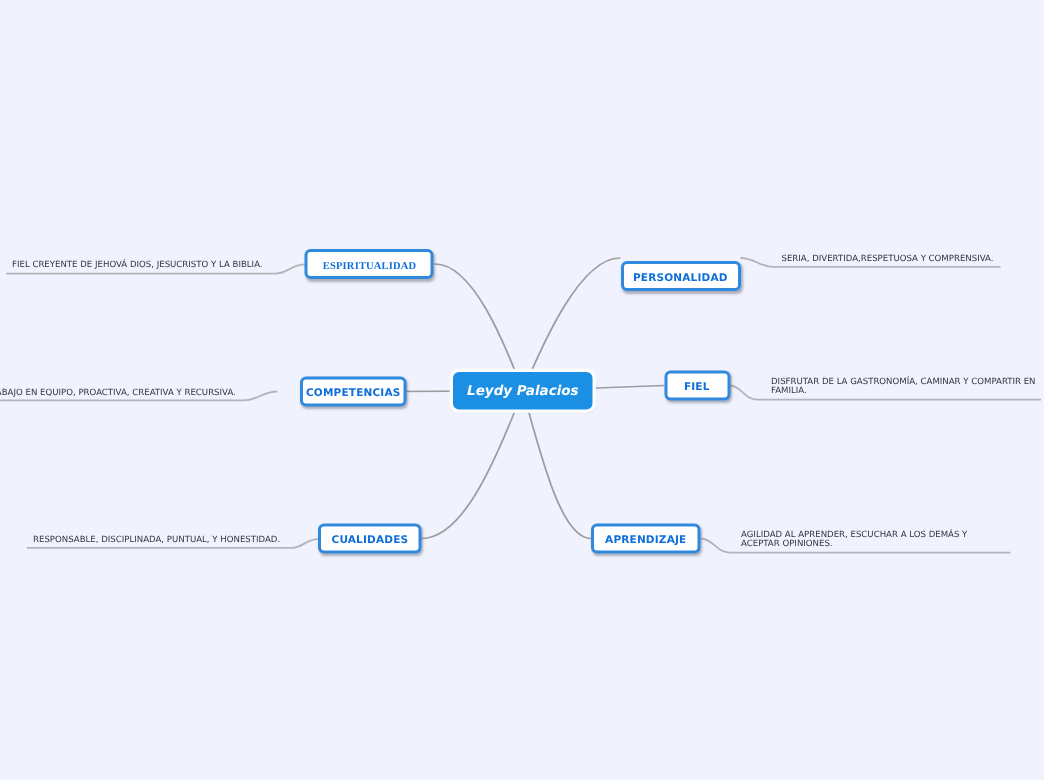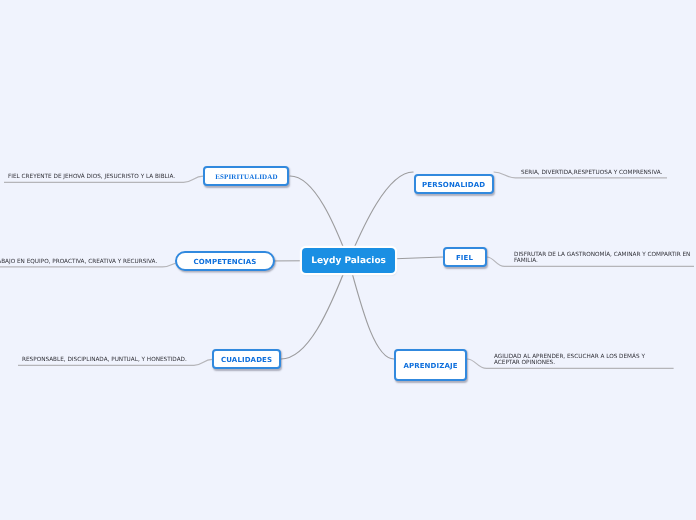--- a/index.html
+++ b/index.html
@@ -35,48 +35,48 @@
   <g fill="none" stroke="#b5b5b9" stroke-width="1.2" stroke-linecap="butt">
    <path d="M4,182.4 L183.5,182.4 C192,182.4 194,176.2 203.3,176.2"></path>
    <path d="M-2,266.9 L162.5,266.9 C172,266.9 175,261 184.8,261"></path>
    <path d="M18,365.3 L194,365.3 C202,365.3 203.8,359.4 212.2,359.4"></path>
    <path d="M667,177.9 L515.5,177.9 C506,177.9 503.5,172 493.6,172"></path>
    <path d="M694,266.4 L504.5,266.4 C496,266.4 494.5,257 486.5,257"></path>
    <path d="M673.6,368.4 L486.5,368.4 C477.5,368.4 475.5,359 467,359"></path>
   </g>
  </svg>
 
- <div class="node root" style="left:301.7px;top:248px;width:93.8px;height:25px;">
+ <div class="node root" style="left:301.7px;top:248px;width:93.8px;height:25px;font-style:italic;">
   <span>Leydy Palacios</span>
  </div>
 
  <div class="node branch" style="left:203.3px;top:166.2px;width:86.2px;height:20px;font-family:Liberation Serif, serif;">
   <span>ESPIRITUALIDAD</span>
  </div>
  <div class="leaf" style="left:7.9px;top:174px;">FIEL CREYENTE DE JEHOVÁ DIOS, JESUCRISTO Y LA BIBLIA.</div>
 
- <div class="node branch" style="left:175px;top:251px;width:100px;height:20px;border-radius:10px;">
+ <div class="node branch" style="left:200px;top:251px;width:71px;height:20px;">
   <span>COMPETENCIAS</span>
  </div>
  <div class="leaf" style="left:-10px;top:258.5px;">TRABAJO EN EQUIPO, PROACTIVA, CREATIVA Y RECURSIVA.</div>
 
  <div class="node branch" style="left:212.2px;top:349px;width:68.8px;height:20px;">
   <span>CUALIDADES</span>
  </div>
  <div class="leaf" style="left:21.9px;top:356.6px;">RESPONSABLE, DISCIPLINADA, PUNTUAL, Y HONESTIDAD.</div>
 
  <div class="node branch" style="left:413.5px;top:174px;width:80.1px;height:20px;">
   <span>PERSONALIDAD</span>
  </div>
  <div class="leaf" style="left:520.8px;top:169.7px;">SERIA, DIVERTIDA,RESPETUOSA Y COMPRENSIVA.</div>
 
  <div class="node branch" style="left:442.5px;top:247px;width:44px;height:20px;">
   <span>FIEL</span>
  </div>
  <div class="leaf" style="left:513.8px;top:251.9px;">DISFRUTAR DE LA GASTRONOMÍA, CAMINAR Y COMPARTIR EN
 FAMILIA.</div>
 
- <div class="node branch" style="left:394px;top:349px;width:73px;height:32px;align-items:center;">
+ <div class="node branch" style="left:394px;top:349px;width:73px;height:20px;align-items:center;">
   <span>APRENDIZAJE</span>
  </div>
  <div class="leaf" style="left:493.9px;top:353.9px;">AGILIDAD AL APRENDER, ESCUCHAR A LOS DEMÁS Y
 ACEPTAR OPINIONES.</div>
 </div>
 
 </body></html>

